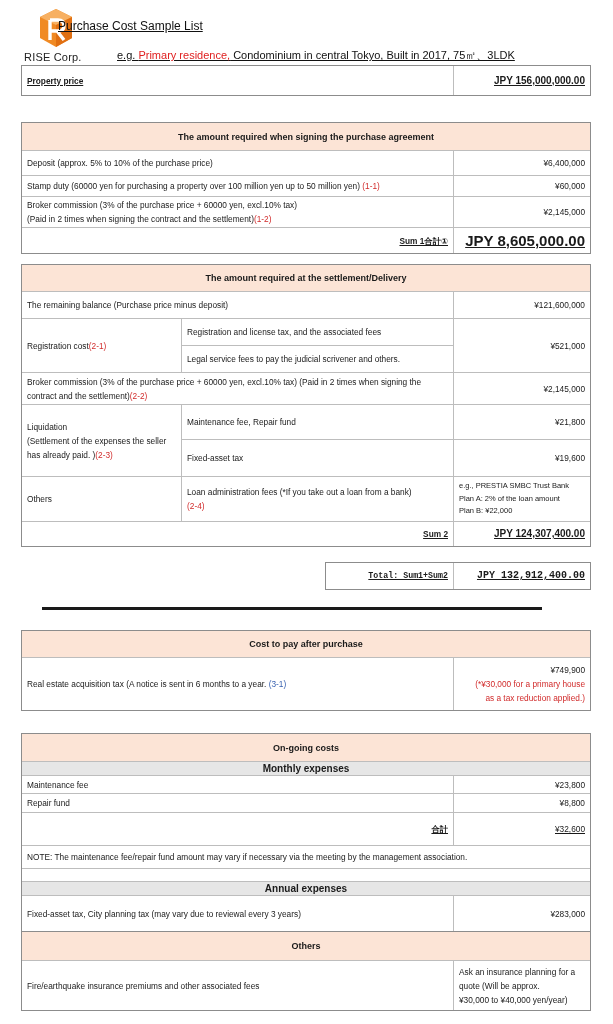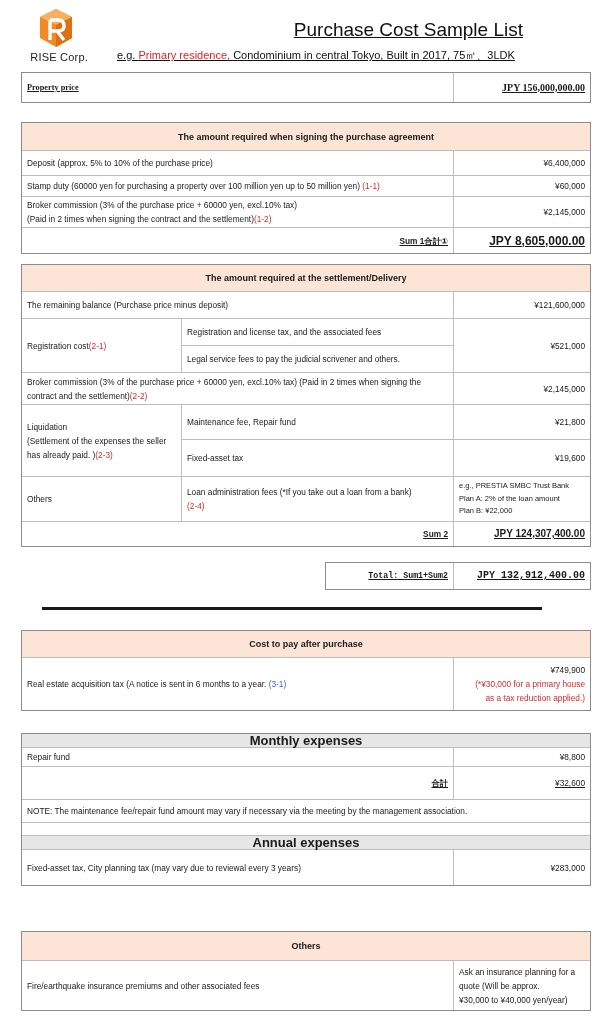--- a/index.html
+++ b/index.html
@@ -1,60 +1,60 @@
 <!DOCTYPE html>
 <html><head>
 <meta charset="utf-8">
 <style>
   * { box-sizing: border-box; margin: 0; padding: 0; }
   html, body { width: 613px; height: 1024px; background: #ffffff; overflow: hidden; }
   body { position: relative; font-family: "Liberation Sans", "DejaVu Sans", sans-serif; color: #1a1a1a; font-size: 8.5px; }
   .abs { position: absolute; }
 
   
-  .logo { left: 24px; top: 8px; width: 64px; height: 62px; text-align: right; }
+  .logo { left: 24px; top: 8px; width: 64px; height: 62px; text-align: left; }
   .logo svg { display: block; margin: 0 auto; }
   .logo-text { font-size: 11px; color: #222; margin-top: 3px; letter-spacing: 0.2px; font-family: "Liberation Sans Narrow", "Liberation Sans", sans-serif; }
 
-  .title { left: 0; width: 523px; top: 19px; text-align: right; font-size: 19px; text-decoration: underline; padding-left: 58px; color: #111; }
+  .title { left: 0; width: 523px; top: 19px; text-align: left; font-size: 12px; text-decoration: underline; padding-left: 58px; color: #111; }
   .subtitle { left: 117px; top: 48px; font-size: 11px; text-decoration: underline; color: #111; white-space: nowrap; }
   .subtitle .hl { color: #e02020; }
 
   table { position: absolute; border-collapse: collapse; table-layout: fixed; }
   td { border: 1px solid #bdbdbd; padding: 0 5px; vertical-align: middle; font-size: 8.3px; line-height: 14px; }
   .outer { outline: 1px solid #8c8c8c; outline-offset: -1px; }
   .hdr { background: #fce4d6; text-align: center; font-weight: bold; font-size: 9px; }
-  .sub { background: #e6e6e6; text-align: center; font-weight: bold; font-size: 13px; }
+  .sub { background: #e6e6e6; text-align: center; font-weight: bold; font-size: 10px; }
   .r { text-align: right; }
   .u { text-decoration: underline; font-weight: bold; }
   .ref { color: #d12b2b; }
   .refb { color: #3a62b0; }
   .red { color: #d12b2b; }
-  .big { font-size: 12px; margin-top: 29px; }
+  .big { font-size: 15px; margin-top: 29px; }
   .bigger { font-size: 10px; }
 
   .divider { left: 42px; top: 607px; width: 500px; height: 3px; background: #1a1a1a; }
 </style>
 </head>
 <body>
 
 <div class="abs logo">
   <svg width="34" height="40" viewBox="0 0 34 40">
     <polygon points="17,1 33,9 33,30 17,39 1,30 1,9" fill="#f08a24"></polygon>
     <polygon points="17,1 33,9 17,17 1,9" fill="#f7b062"></polygon>
     <polygon points="17,17 33,9 33,30 17,39" fill="#e06f12"></polygon>
     <path d="M11,12 L11,32 M11,12 L19,12 Q25,12 25,18 Q25,23 19,23 L11,23 M18,23 L25,32" stroke="#ffffff" stroke-width="3.4" fill="none" stroke-linejoin="round"></path>
   </svg>
   <div class="logo-text">RISE Corp.</div>
 </div>
 
 <div class="abs title">Purchase Cost Sample List</div>
 <div class="abs subtitle"><span>e.g. </span><span class="hl">Primary residence,</span><span> Condominium in central Tokyo, Built in 2017, 75㎡、3LDK</span></div>
 
-<table class="outer" style="left:21px; top:72px; width:569px;font-family:Liberation Serif, serif;">
+<table class="outer" style="left:21px; top:65px; width:569px;">
   <colgroup>
       <col style="width:432px">
       <col style="width:137px">
     </colgroup>
   <tbody>
       <tr style="height:30px">
     <td class="u">Property price</td>
     <td class="r u bigger">JPY 156,000,000.00</td>
   </tr>
 </tbody>
@@ -165,23 +165,30 @@
   </tr>
 </tbody>
   </table>
 
 <table class="outer" style="left:21px; top:733px; width:569px;">
   <colgroup>
       <col style="width:432px">
       <col style="width:137px">
     </colgroup>
   <tbody>
+      <tr style="height:28px">
+        <td colspan="2" class="hdr">On-going costs</td>
+      </tr>
   <tr style="height:14px">
         <td colspan="2" class="sub" style="line-height:12px;">Monthly expenses</td>
       </tr>
+  <tr style="height:18px">
+    <td>Maintenance fee</td>
+    <td class="r">¥23,800</td>
+  </tr>
   <tr style="height:19px">
     <td>Repair fund</td>
     <td class="r">¥8,800</td>
   </tr>
   <tr style="height:33px">
     <td class="r u">合計</td>
     <td class="r" style="text-decoration:underline;">¥32,600</td>
   </tr>
   <tr style="height:23px">
         <td colspan="2">NOTE: The maintenance fee/repair fund amount may vary if necessary via the meeting by the management association.</td>

